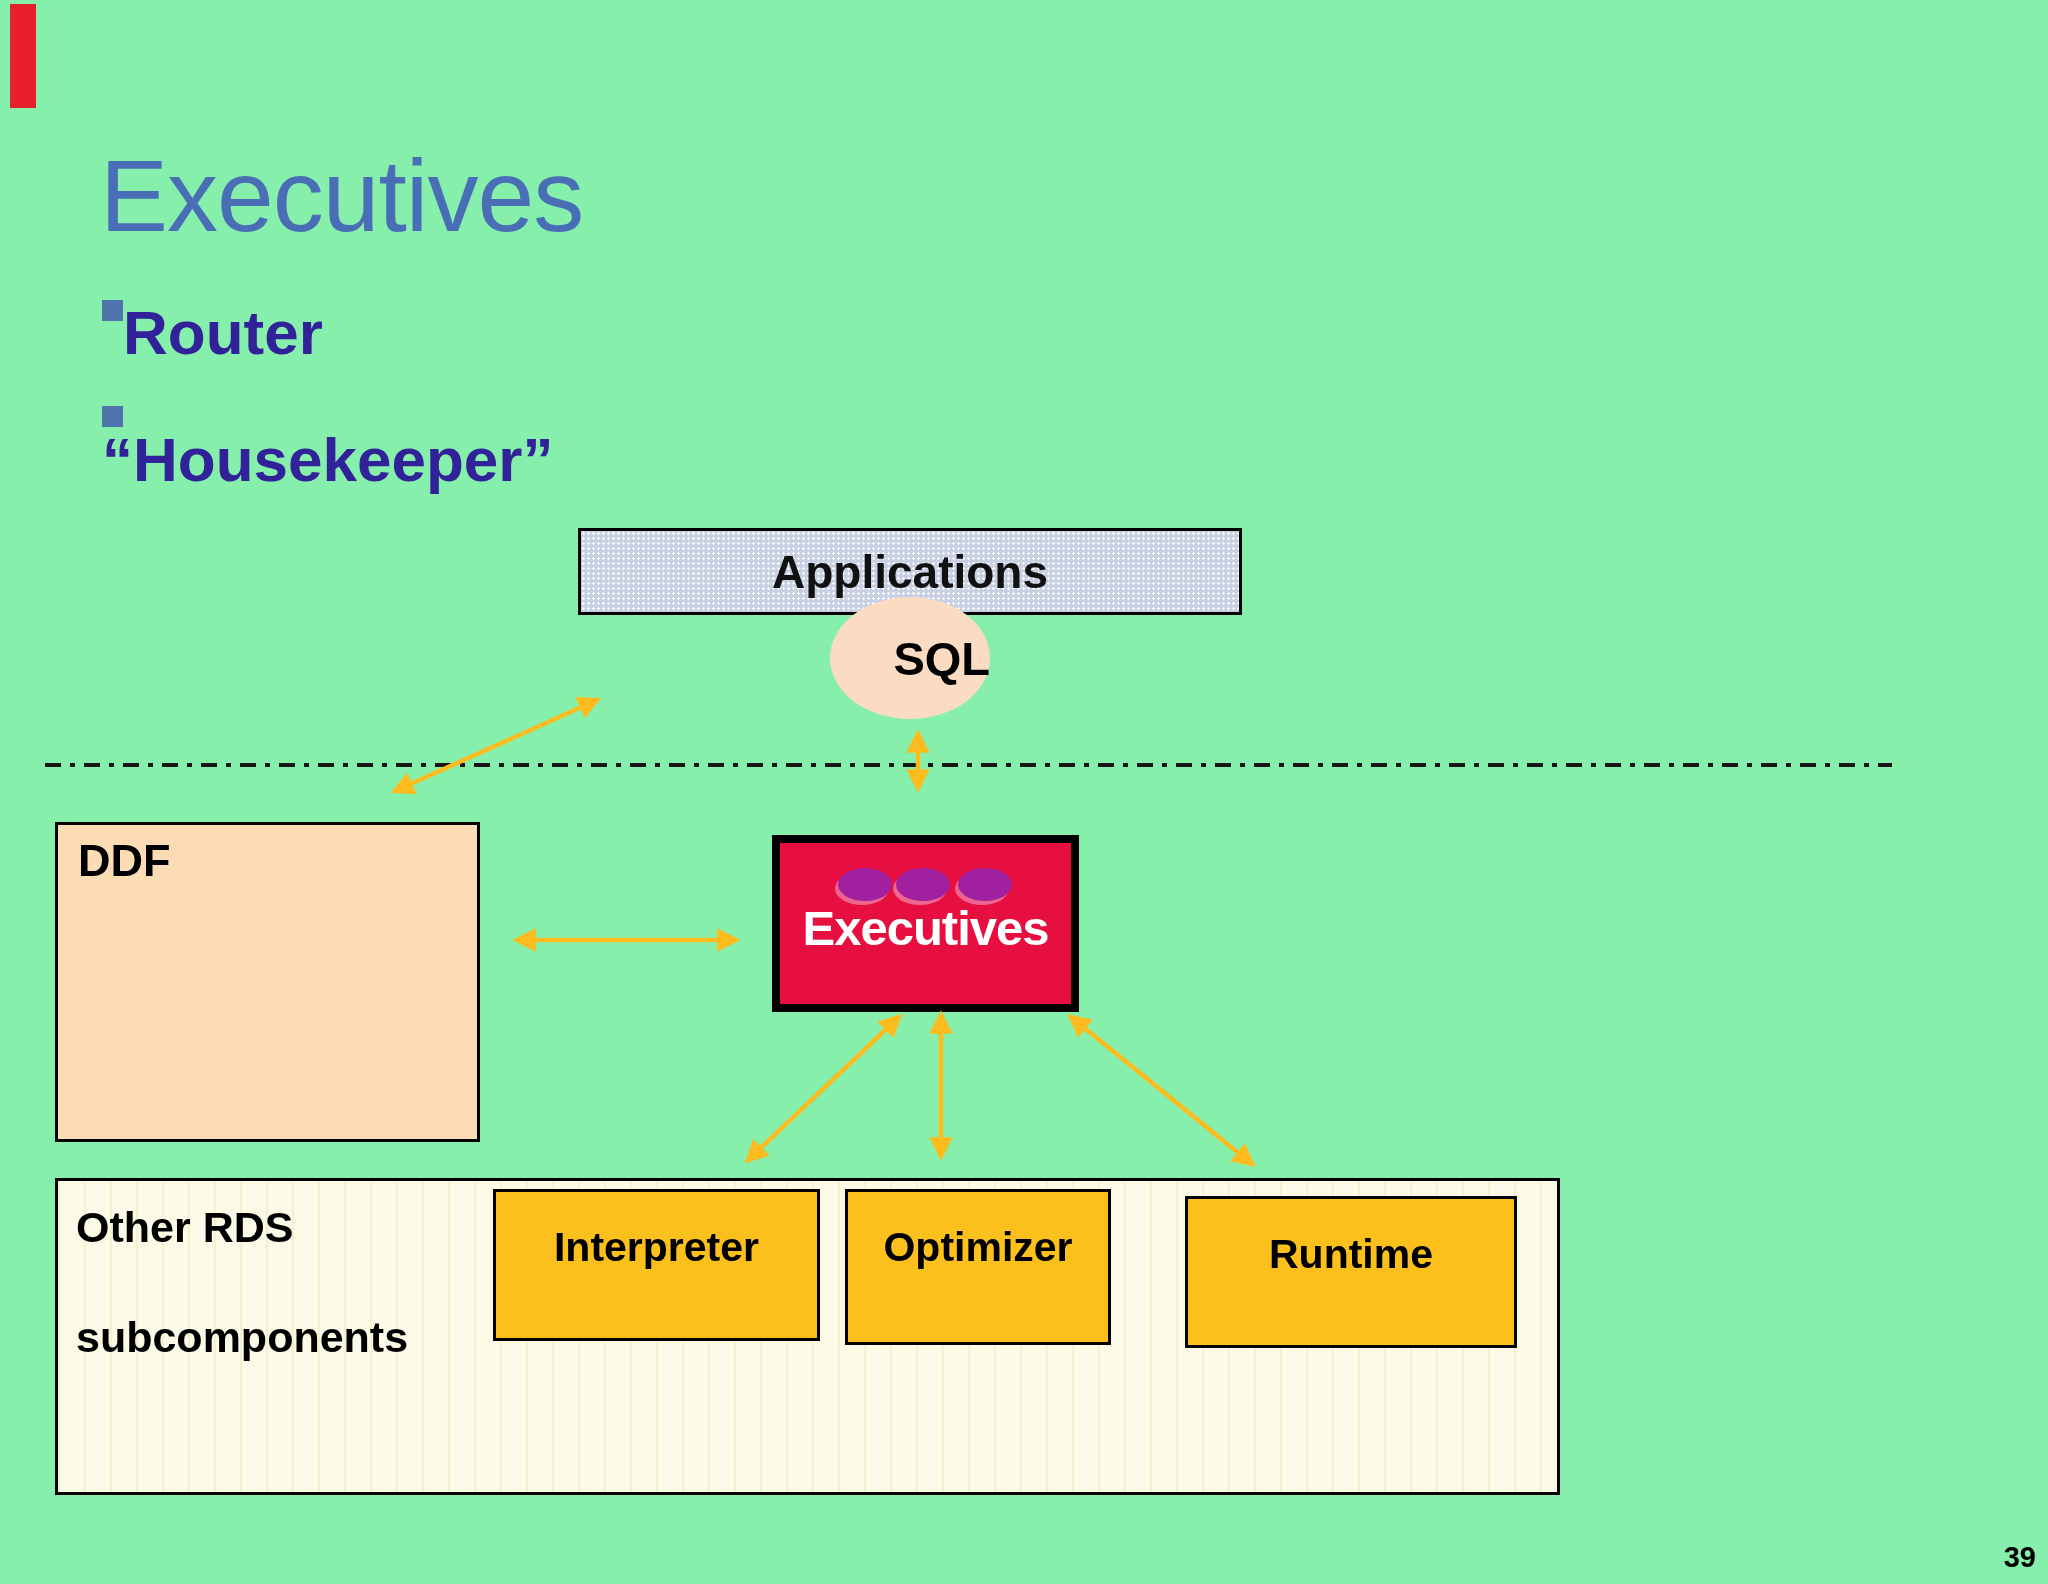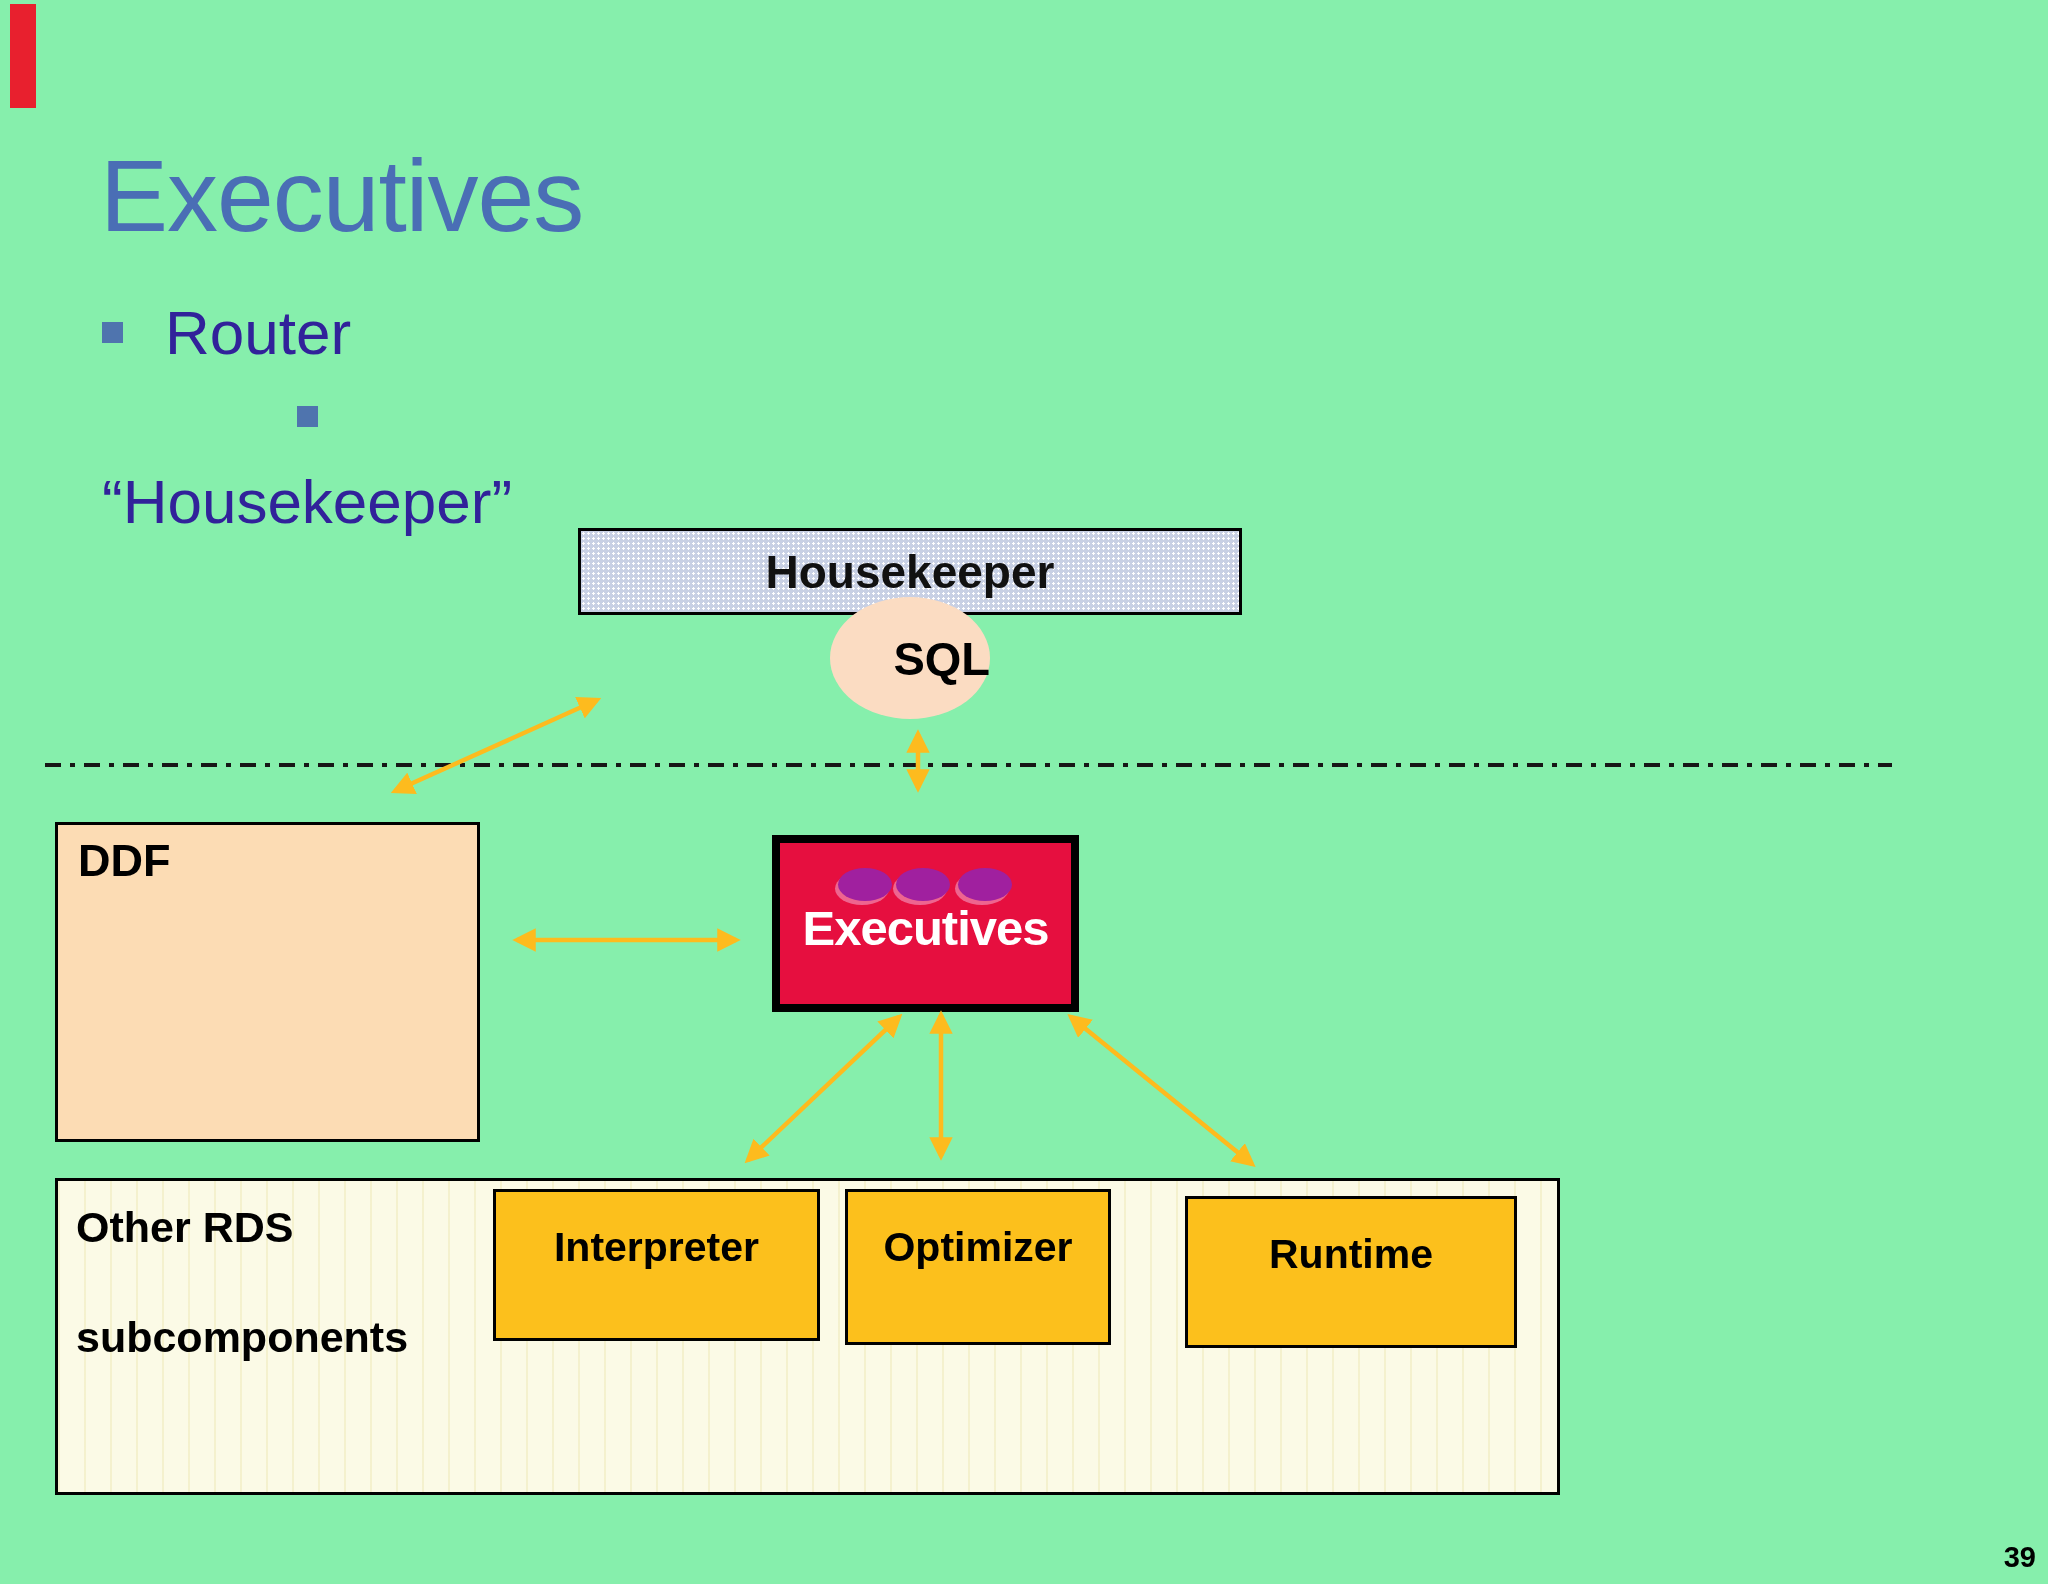--- a/index.html
+++ b/index.html
@@ -8,21 +8,21 @@
     font-family:"Liberation Sans",sans-serif;overflow:hidden;
   }
   
   .accent-bar{position:absolute;left:10px;top:4px;width:26px;height:104px;background:#e8202e;}
   
   .title{
     position:absolute;left:100px;top:138px;margin:0;
     font-size:102px;font-weight:normal;letter-spacing:-1px;color:#4a6eb5;
   }
   
-  .bullet-row{position:absolute;left:102px;display:flex;align-items:center;gap:42px;}
+  .bullet-row{position:absolute;left:102px;display:flex;font-weight:bold;}
   .bullet-row.b1{top:300px;}
   .bullet-row.b2{top:406px;flex-direction:column;}
   .bullet-sq{width:21px;height:21px;background:#4f74ae;flex:0 0 auto;}
   .bullet-txt{font-size:62px;color:#31229a;line-height:1.05;white-space:nowrap;}
   
   .apps-box{
     position:absolute;left:578px;top:528px;width:664px;height:87px;
     border:3px solid #000;box-sizing:border-box;
     background-color:#c8d0e4;
     background-image:radial-gradient(#ffffff 1.1px, rgba(255,255,255,0) 1.3px);
@@ -100,21 +100,21 @@
   <div class="bullet-row b1">
     <span class="bullet-sq"></span>
     <span class="bullet-txt">Router</span>
   </div>
   <div class="bullet-row b2">
     <span class="bullet-sq"></span>
     <span class="bullet-txt">“Housekeeper”</span>
   </div>
 
   <div class="apps-box">
-    <span>Housekeeper</span>
+    <span>Applications</span>
   </div>
 
   <div class="sql-ellipse">
     <span>SQL</span>
   </div>
 
   <div class="divider"></div>
 
   <div class="ddf-box">
     <span>DDF</span>

